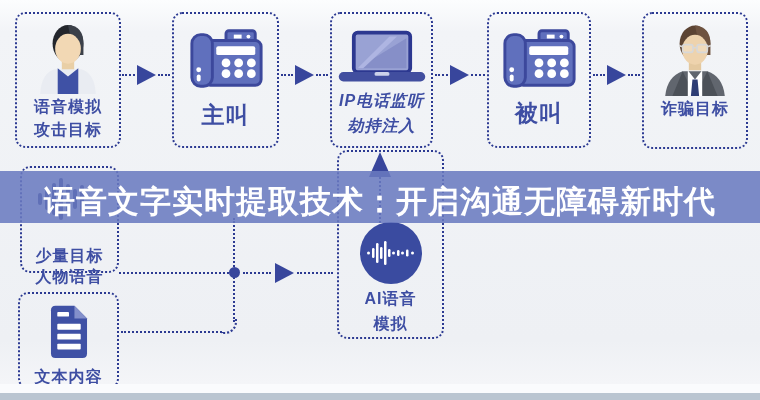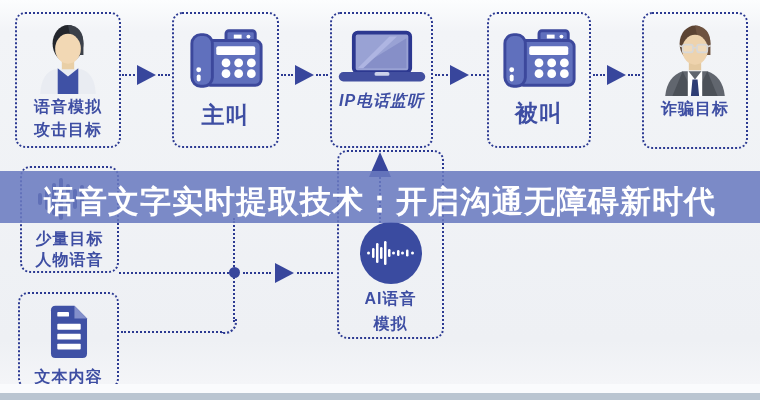--- a/index.html
+++ b/index.html
@@ -129,20 +129,21 @@
 
   <div class="dotted-box b3">
     <svg width="94" height="56" viewBox="0 0 100 58">
       <rect x="20" y="2" width="60" height="42" rx="4" fill="#99a2d4" stroke="#2c3890" stroke-width="4"></rect>
       <polygon points="24,40 76,8 76,40" fill="#868fc8"></polygon>
       <polygon points="58,6 66,6 30,40 24,40" fill="#aeb5e2"></polygon>
       <rect x="4" y="44" width="92" height="10" rx="5" fill="#414e9f"></rect>
       <rect x="42" y="44" width="16" height="4" rx="2" fill="#ccd2ea"></rect>
     </svg>
     <div class="label">IP电话监听</div>
+    <div class="label">劫持注入</div>
   </div>
 
   <div class="dotted-box b4">
     <svg width="78" height="62" viewBox="0 0 80 62">
       <rect x="40" y="2" width="30" height="14" rx="3" fill="#6070bd" stroke="#3c489c" stroke-width="3"></rect>
       <rect x="48" y="6" width="8" height="4" fill="#ffffff"></rect>
       <circle cx="63" cy="8" r="2" fill="#ffffff"></circle>
       <rect x="18" y="12" width="58" height="46" rx="6" fill="#6070bd" stroke="#3c489c" stroke-width="3"></rect>
       <rect x="30" y="18" width="40" height="9" rx="2" fill="#ffffff"></rect>
       <circle cx="40" cy="35" r="4.5" fill="#ffffff"></circle>
@@ -183,21 +184,21 @@
   <div class="dotted-box b6">
     <div class="wavebars">
       <i style="height:12px"></i>
         <i style="height:22px"></i>
         <i style="height:32px"></i>
       <i style="height:42px"></i>
         <i style="height:30px"></i>
         <i style="height:20px"></i>
         <i style="height:28px"></i>
     </div>
-    <div class="label" style="margin-top:60px">少量目标</div>
+    <div class="label" style="margin-top:77px">少量目标</div>
     <div class="label">人物语音</div>
   </div>
 
   <div class="dotted-box b7">
     <svg width="52" height="60" viewBox="0 0 56 62">
       <path d="M8,7 Q8,2 13,2 L34,2 L48,16 L48,55 Q48,60 43,60 L13,60 Q8,60 8,55 Z" fill="#3f51a5"></path>
       <polygon points="34,2 34,16 48,16" fill="#8490cb"></polygon>
       <rect x="15" y="9" width="13" height="5" rx="1" fill="#ffffff"></rect>
       <rect x="15" y="22" width="26" height="6.5" rx="1" fill="#ffffff"></rect>
       <rect x="15" y="33" width="26" height="6.5" rx="1" fill="#ffffff"></rect>

